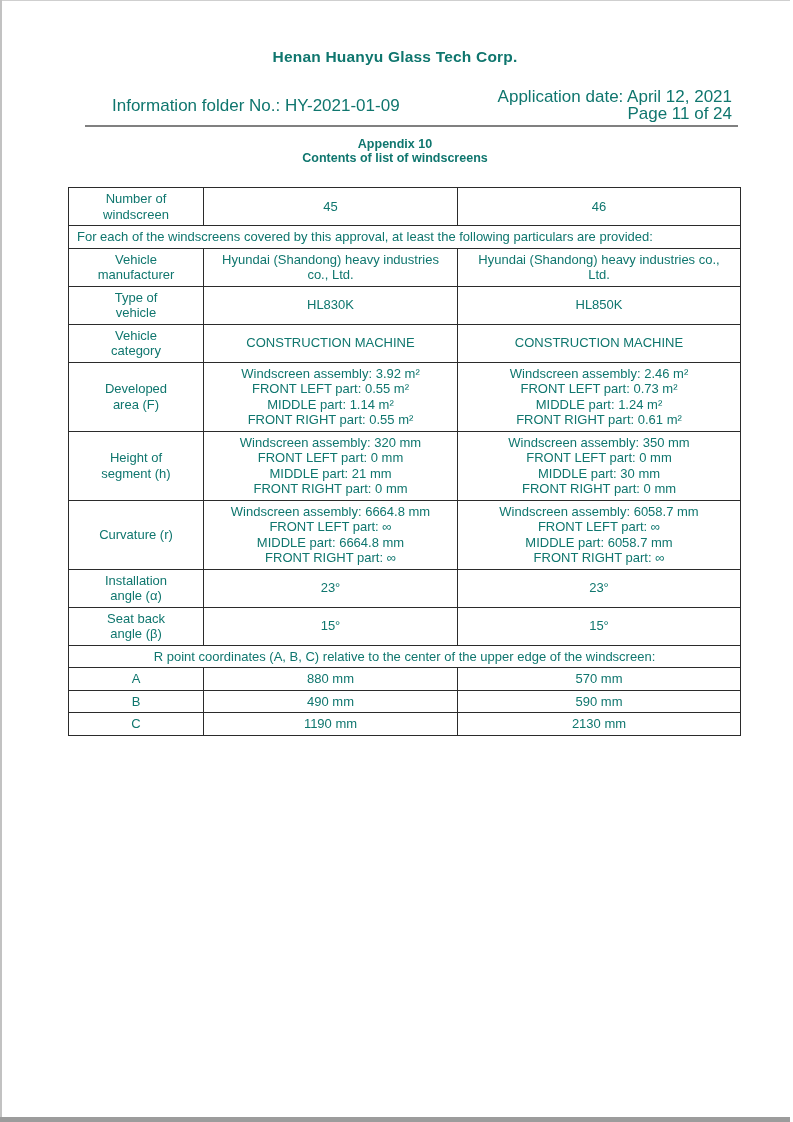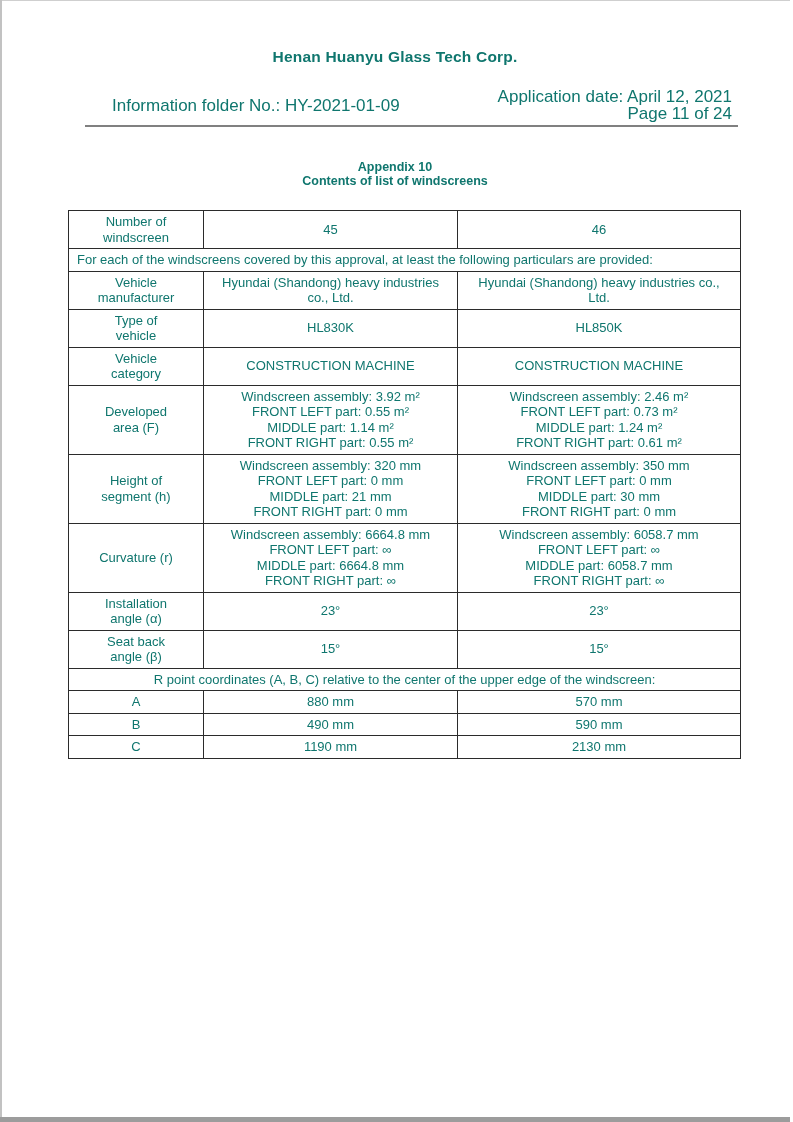--- a/index.html
+++ b/index.html
@@ -31,21 +31,21 @@
     font-size:17px;
     line-height:17px;
   }
   .header-right { text-align:right; }
   .header-rule {
     height:2px;
     background:#808080;
     margin:3px 52px 0 85px;
   }
   .appendix-title {
-    margin-top:33px;
+    margin-top:10px;
     text-align:center;
     font-weight:bold;
     font-size:12.5px;
   }
   .appendix-subtitle {
     text-align:center;
     font-weight:bold;
     font-size:12.5px;
   }
 

